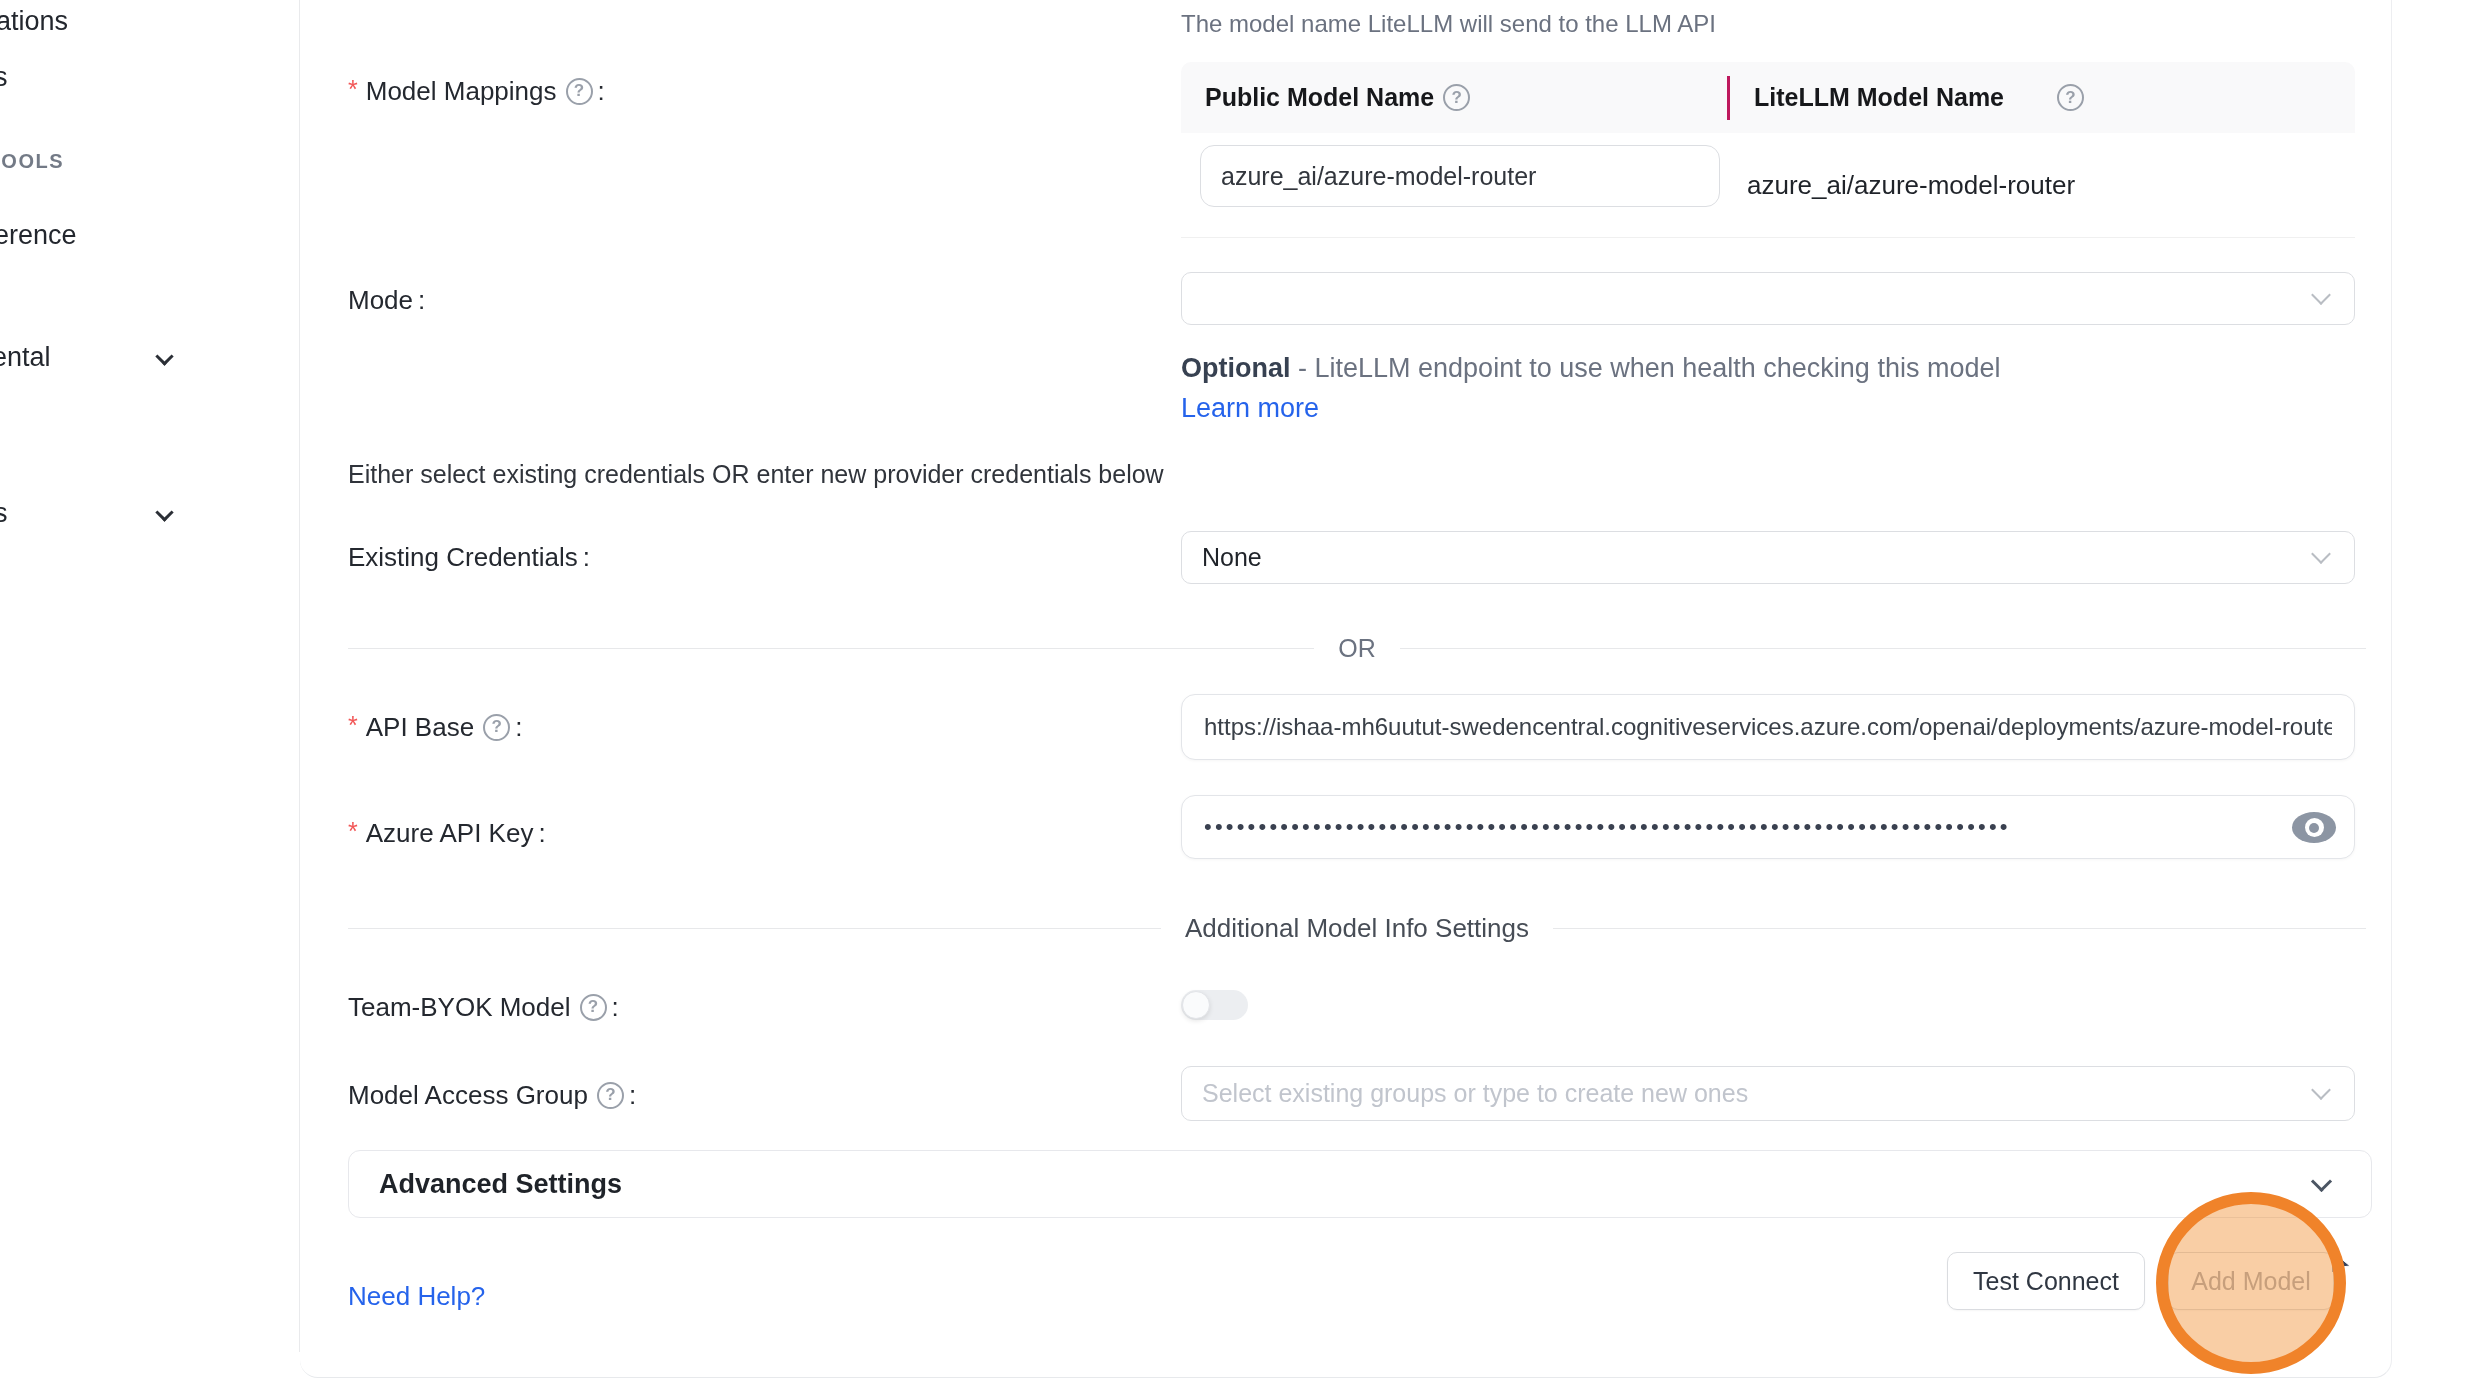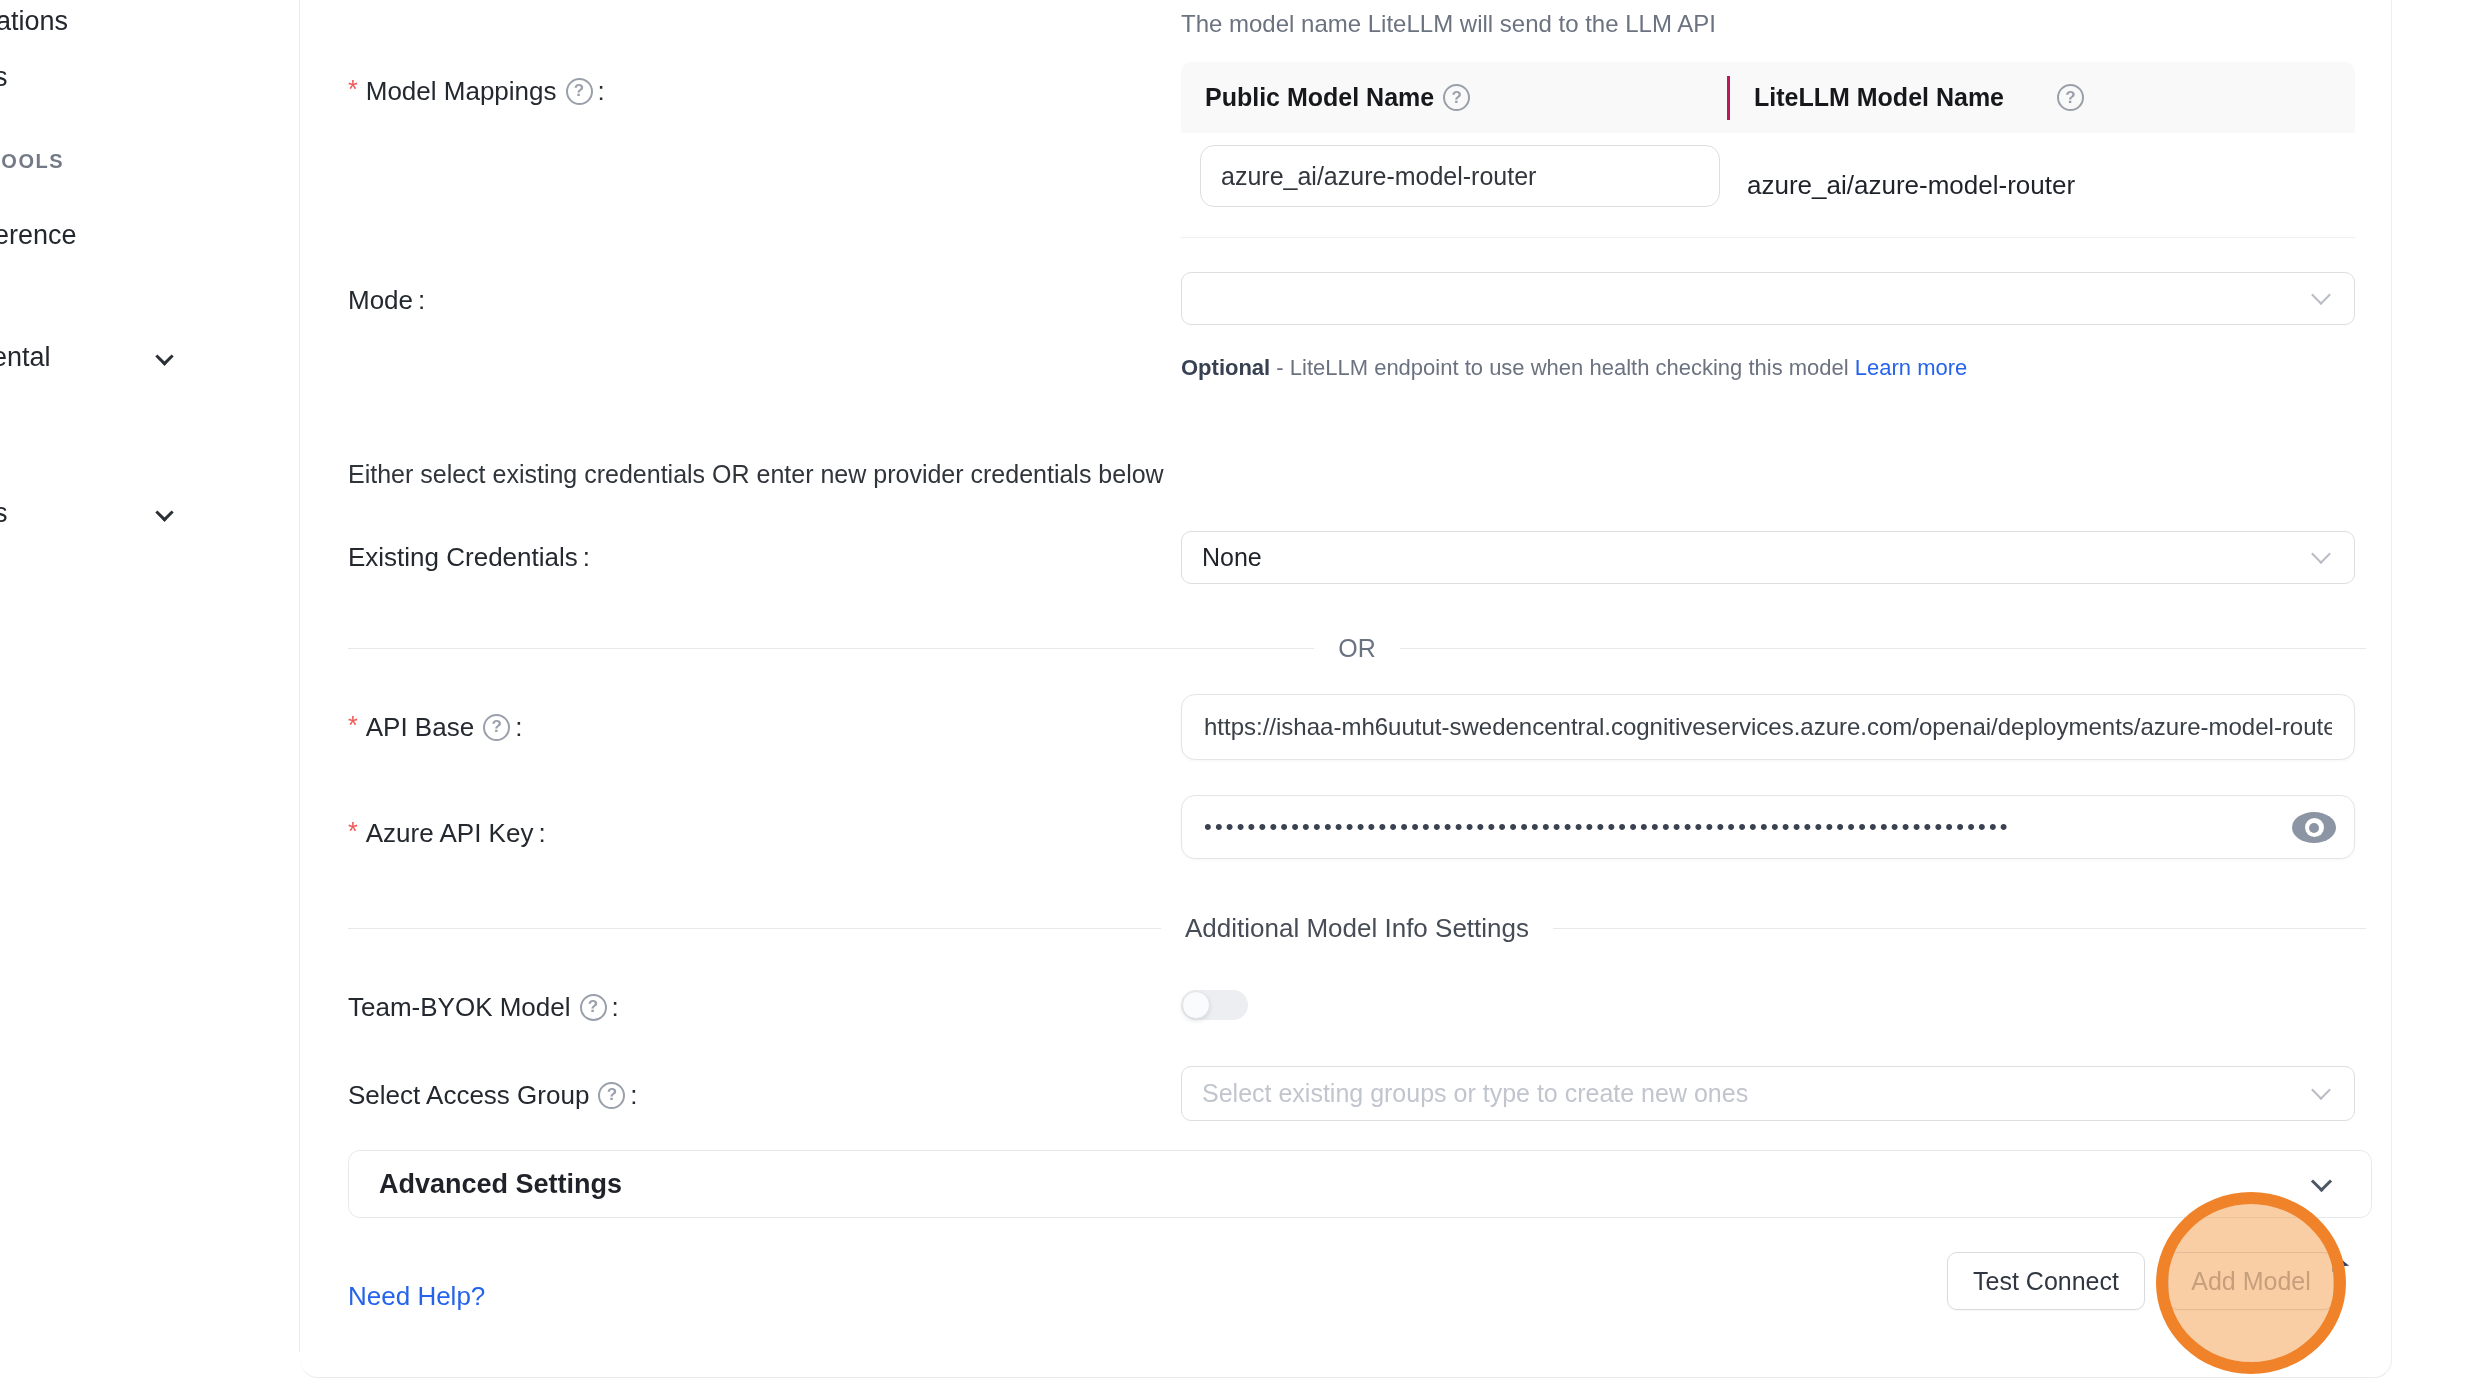--- a/index.html
+++ b/index.html
@@ -72,21 +72,21 @@
   #eye .white{width:19px;height:19px;background:#fff;border-radius:50%;display:flex;align-items:center;justify-content:center;}
   #eye .dot{width:10px;height:10px;background:#8c95a3;border-radius:50%;}
 
   
   .tdiv{display:flex;align-items:center;}
   .tdiv .line{flex:1;height:1px;background:#e7e8ea;}
   .tdiv .txt{padding:0 24px;font-size:25px;color:#6b7280;}
   .tdiv.dark .txt{color:#474d56;font-size:26px;}
 
   
-  #mode-hint{left:881px;top:348px;width:860px;font-size:22px;line-height:40px;color:var(--text_gray);}
+  #mode-hint{left:881px;top:348px;width:860px;font-size:27px;line-height:40px;color:var(--text_gray);}
   #mode-hint b{color:#374151;font-weight:700;}
   a.link{color:var(--accent_blue);text-decoration:none;cursor:pointer;}
 
   
   #byok-toggle{left:881px;top:990px;width:67px;height:30px;background:#eceef1;border-radius:16px;cursor:pointer;}
   #byok-toggle .knob{position:absolute;left:1px;top:1px;width:28px;height:28px;background:#fafbfc;
     border:1px solid #e2e4e8;border-radius:50%;box-shadow:0 2px 5px rgba(0,0,0,0.10);}
 
   
   #advanced{left:48px;top:1150px;width:2024px;height:68px;background:#fff;border:1px solid #e7e8ec;
@@ -211,21 +211,21 @@
     <div class="abs label" style="left:48px;top:992px;">
       <span>Team-BYOK Model</span>
       <span class="help">?</span>
       <span class="colon">:</span>
     </div>
     <div id="byok-toggle" class="abs">
       <span class="knob"></span>
     </div>
 
     <div class="abs label" style="left:48px;top:1080px;">
-      <span>Select Access Group</span>
+      <span>Model Access Group</span>
       <span class="help">?</span>
       <span class="colon">:</span>
     </div>
     <div class="selectbox" style="left:881px;top:1066px;width:1174px;height:55px;">
       <span class="ph">Select existing groups or type to create new ones</span>
       <span class="sel-chev"></span>
     </div>
 
     <div id="advanced" class="abs">
       <span class="title">Advanced Settings</span>

